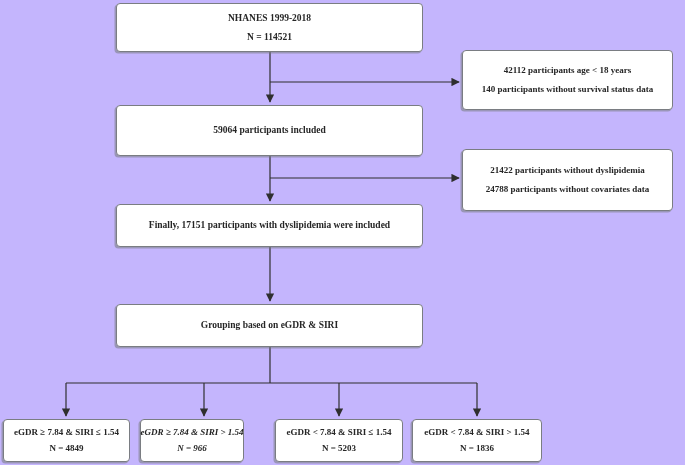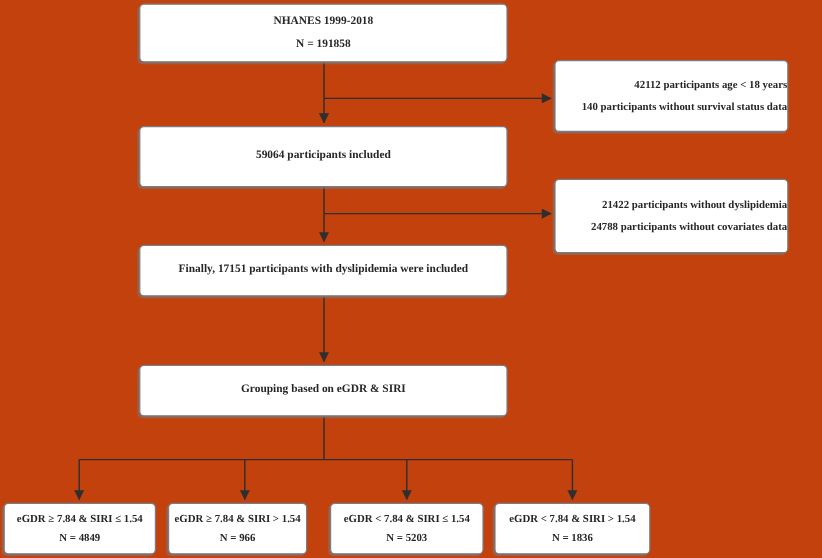--- a/index.html
+++ b/index.html
@@ -4,21 +4,21 @@
 <style>
   html, body {
     margin: 0;
     padding: 0;
     background: #ffffff;
   }
   .canvas {
     position: relative;
     width: 685px;
     height: 465px;
-    background: #c2410c;
+    background: #c4b5fd;
     font-family: "Liberation Serif", "DejaVu Serif", serif;
     overflow: hidden;
   }
   .connectors {
     position: absolute;
     left: 0;
     top: 0;
     width: 685px;
     height: 465px;
   }
@@ -42,39 +42,38 @@
     line-height: 11px;
   }
   .main {
     left: 116px;
     width: 307px;
     font-size: 9.5px;
   }
   .main .line + .line { margin-top: 8px; }
   .excl {
     left: 462px;
-    width: 195px;
+    width: 211px;
     font-size: 9px;
-    align-items: flex-end;
   }
   .excl .line + .line { margin-top: 8.5px; }
   .grp {
     top: 419px;
     height: 43px;
     font-size: 9px;
   }
   .grp .line + .line { margin-top: 4.5px; }
   .m1 { top: 3px;   height: 49px; }
   .m2 { top: 105px; height: 51px; }
   .m3 { top: 204px; height: 43px; }
   .m4 { top: 304px; height: 43px; }
   .e1 { top: 50px;  height: 60px; }
   .e2 { top: 149px; height: 62px; }
   .g1 { left: 3px;   width: 127px; text-align: center; }
-  .g2 { left: 140px; width: 116px; }
+  .g2 { left: 140px; width: 104px; font-style: italic; }
   .g3 { left: 275px; width: 128px; }
   .g4 { left: 412px; width: 130px; }
 </style>
 </head>
 <body>
 
 <div class="canvas">
 
   <svg class="connectors" viewBox="0 0 685 465" xmlns="http://www.w3.org/2000/svg">
     <defs>
@@ -92,21 +91,21 @@
       <path d="M66,383 L477,383"></path>
       <path d="M66,383 L66,416" marker-end="url(#ah)"></path>
       <path d="M204,383 L204,416" marker-end="url(#ah)"></path>
       <path d="M339,383 L339,416" marker-end="url(#ah)"></path>
       <path d="M477,383 L477,416" marker-end="url(#ah)"></path>
     </g>
   </svg>
 
   <div class="box main m1">
     <div class="line">NHANES 1999-2018</div>
-    <div class="line">N = 191858</div>
+    <div class="line">N = 114521</div>
   </div>
 
   <div class="box main m2">
     <div class="line">59064 participants included</div>
   </div>
 
   <div class="box main m3">
     <div class="line">Finally, 17151 participants with dyslipidemia were included</div>
   </div>
 

